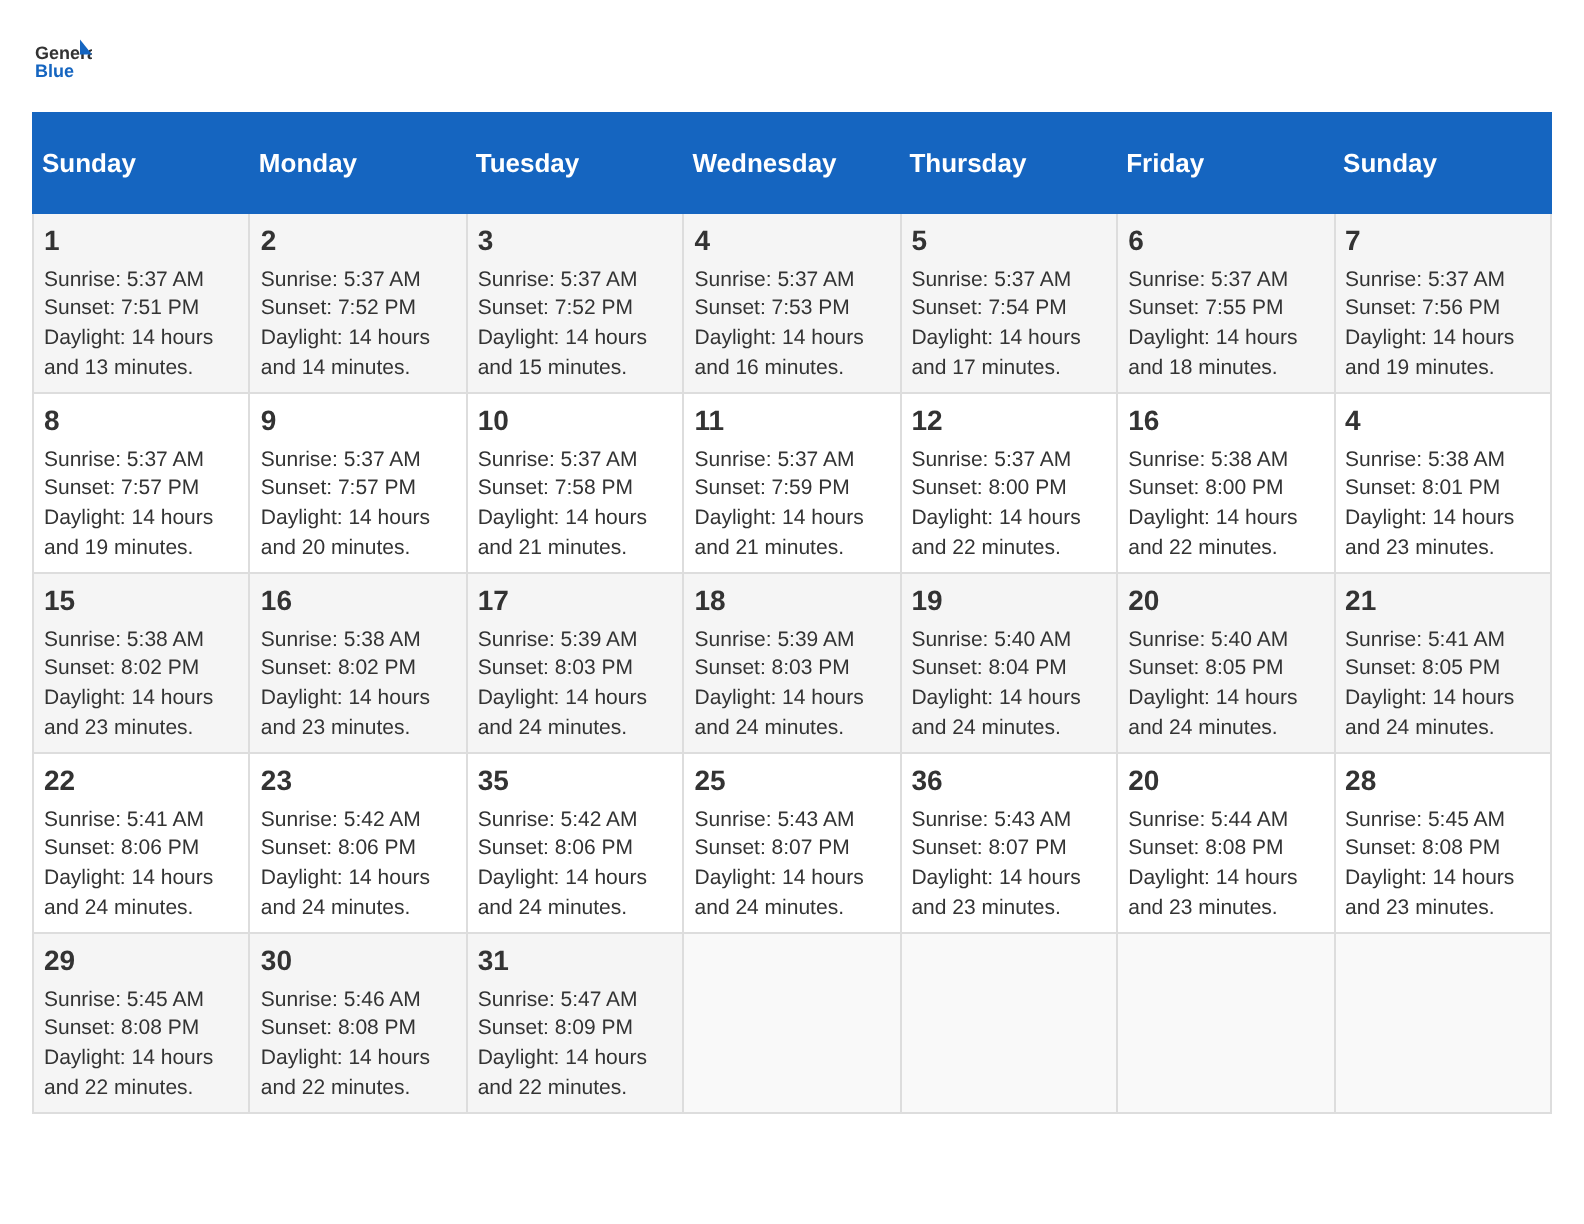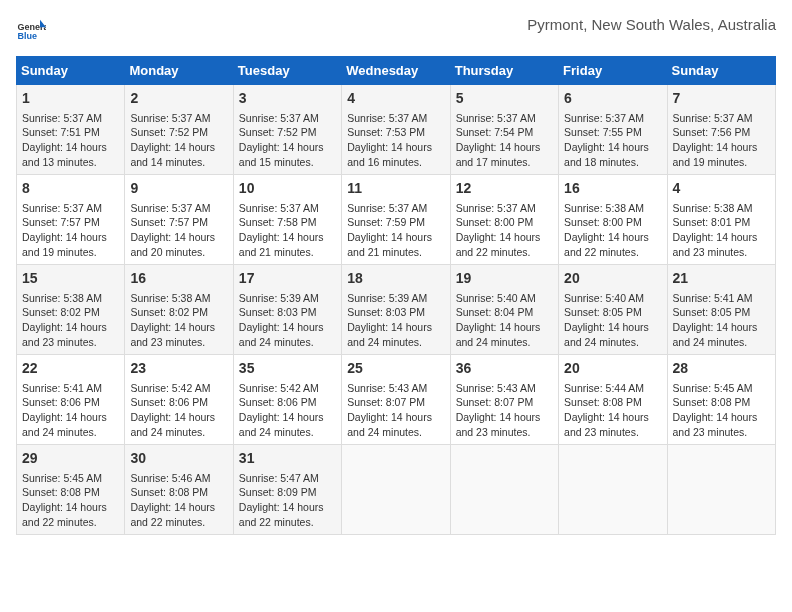--- a/index.html
+++ b/index.html
@@ -38,21 +38,21 @@
     }
     .calendar {
       width: 100%;
       border-collapse: collapse;
       margin-top: 10px;
       font-size: 11px;
     }
     .calendar th {
       background-color: #1565c0;
       color: #fff;
-      padding: 6px 4px;
+      padding: 17px 4px;
       text-align: left;
       font-size: 13px;
       font-weight: bold;
       border: 1px solid #1565c0;
     }
     .calendar td {
       vertical-align: top;
       padding: 4px 5px;
       border: 1px solid #ddd;
       width: calc(100% / 7);
@@ -86,21 +86,20 @@
 
 <div class="header-logo">
   <div class="logo">
     <svg class="logo-icon" viewBox="0 0 40 40">
       <text x="2" y="18" font-family="Arial" font-weight="bold" font-size="12" fill="#333">General</text>
       <text x="2" y="30" font-family="Arial" font-weight="bold" font-size="12" fill="#1565c0">Blue</text>
       <polygon points="32,5 40,15 32,15" fill="#1565c0"></polygon>
     </svg>
   </div>
   <div class="title-section">
-    <div class="subtitle">Pyrmont, New South Wales, Australia</div>
   </div>
 </div>
 
 <table class="calendar">
   <thead>
     <tr>
       <th>Sunday</th>
       <th>Monday</th>
       <th>Tuesday</th>
       <th>Wednesday</th>

